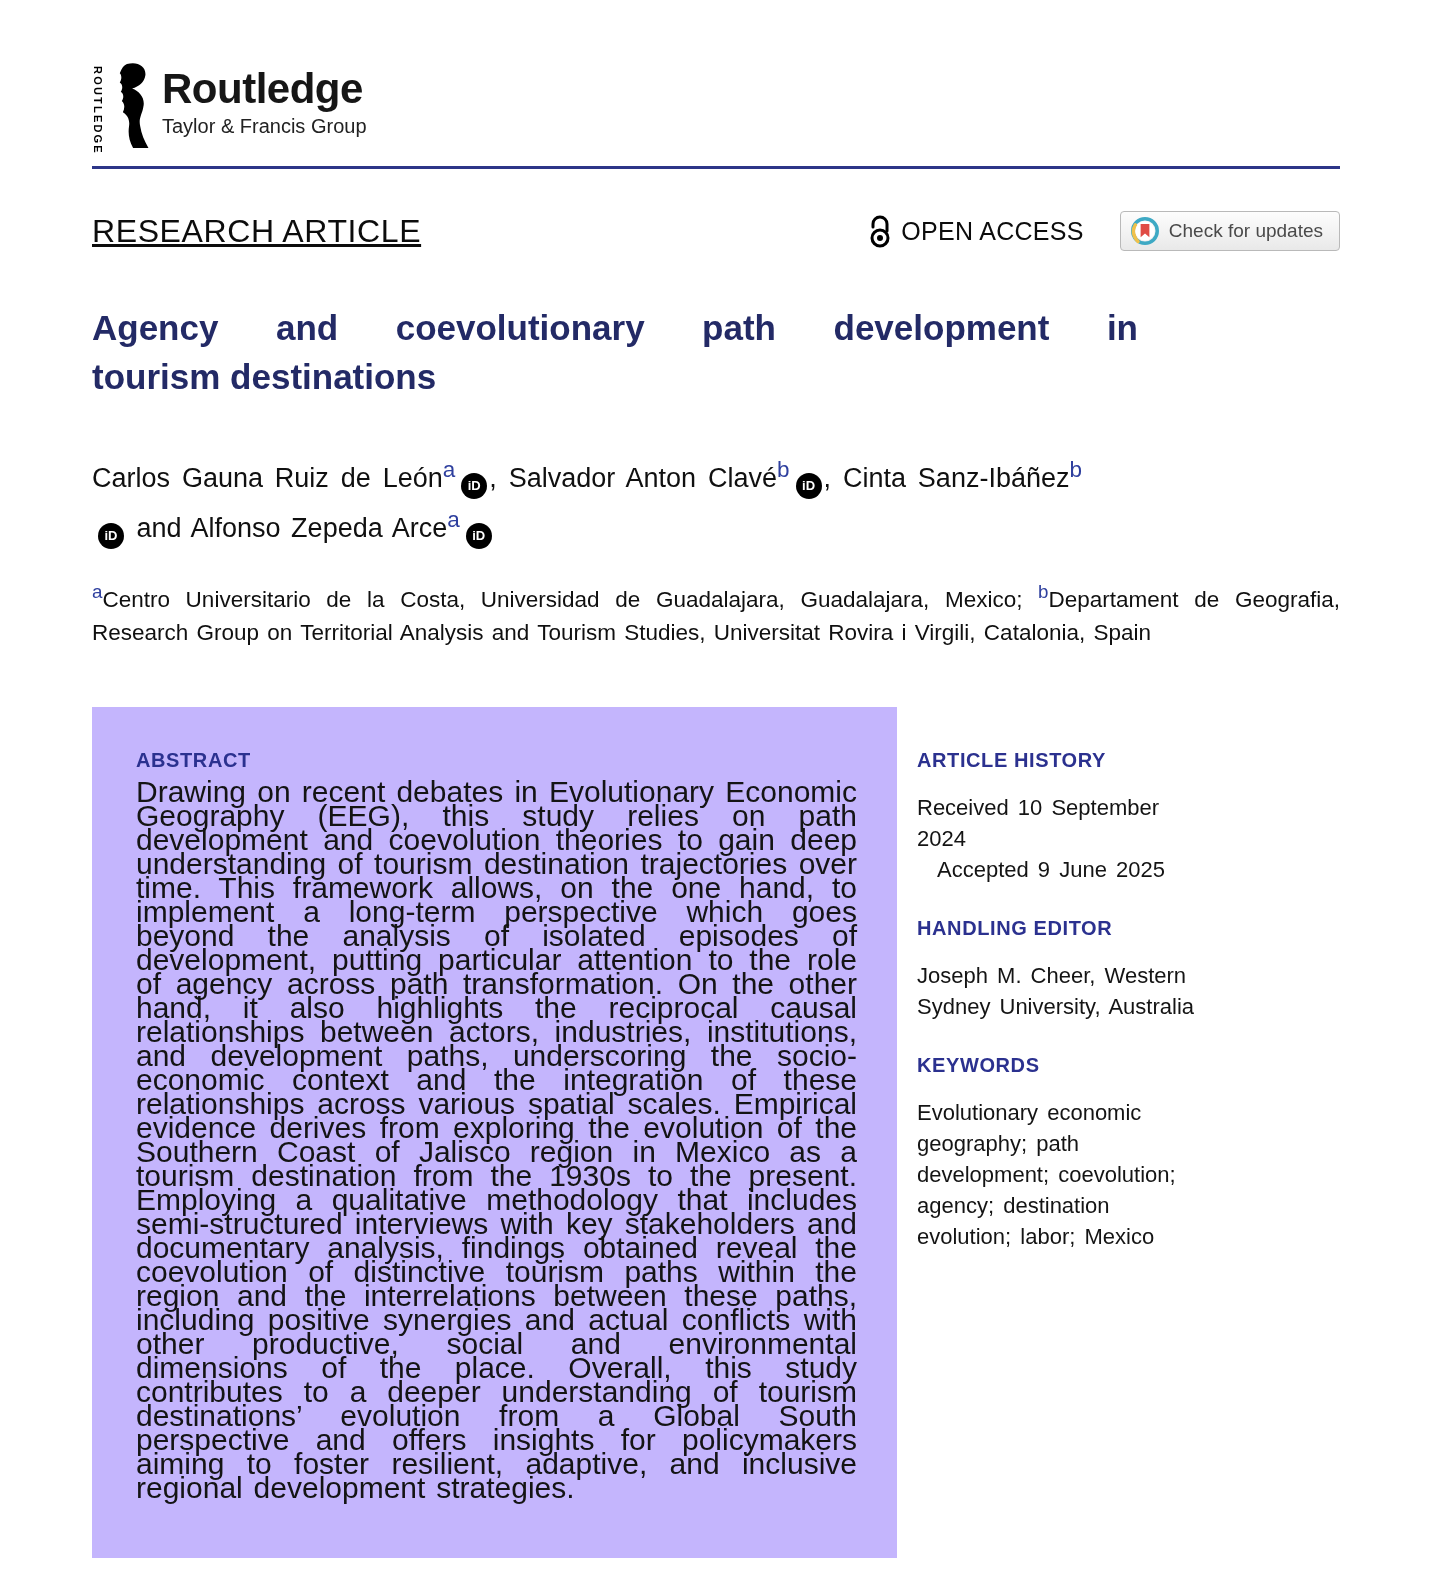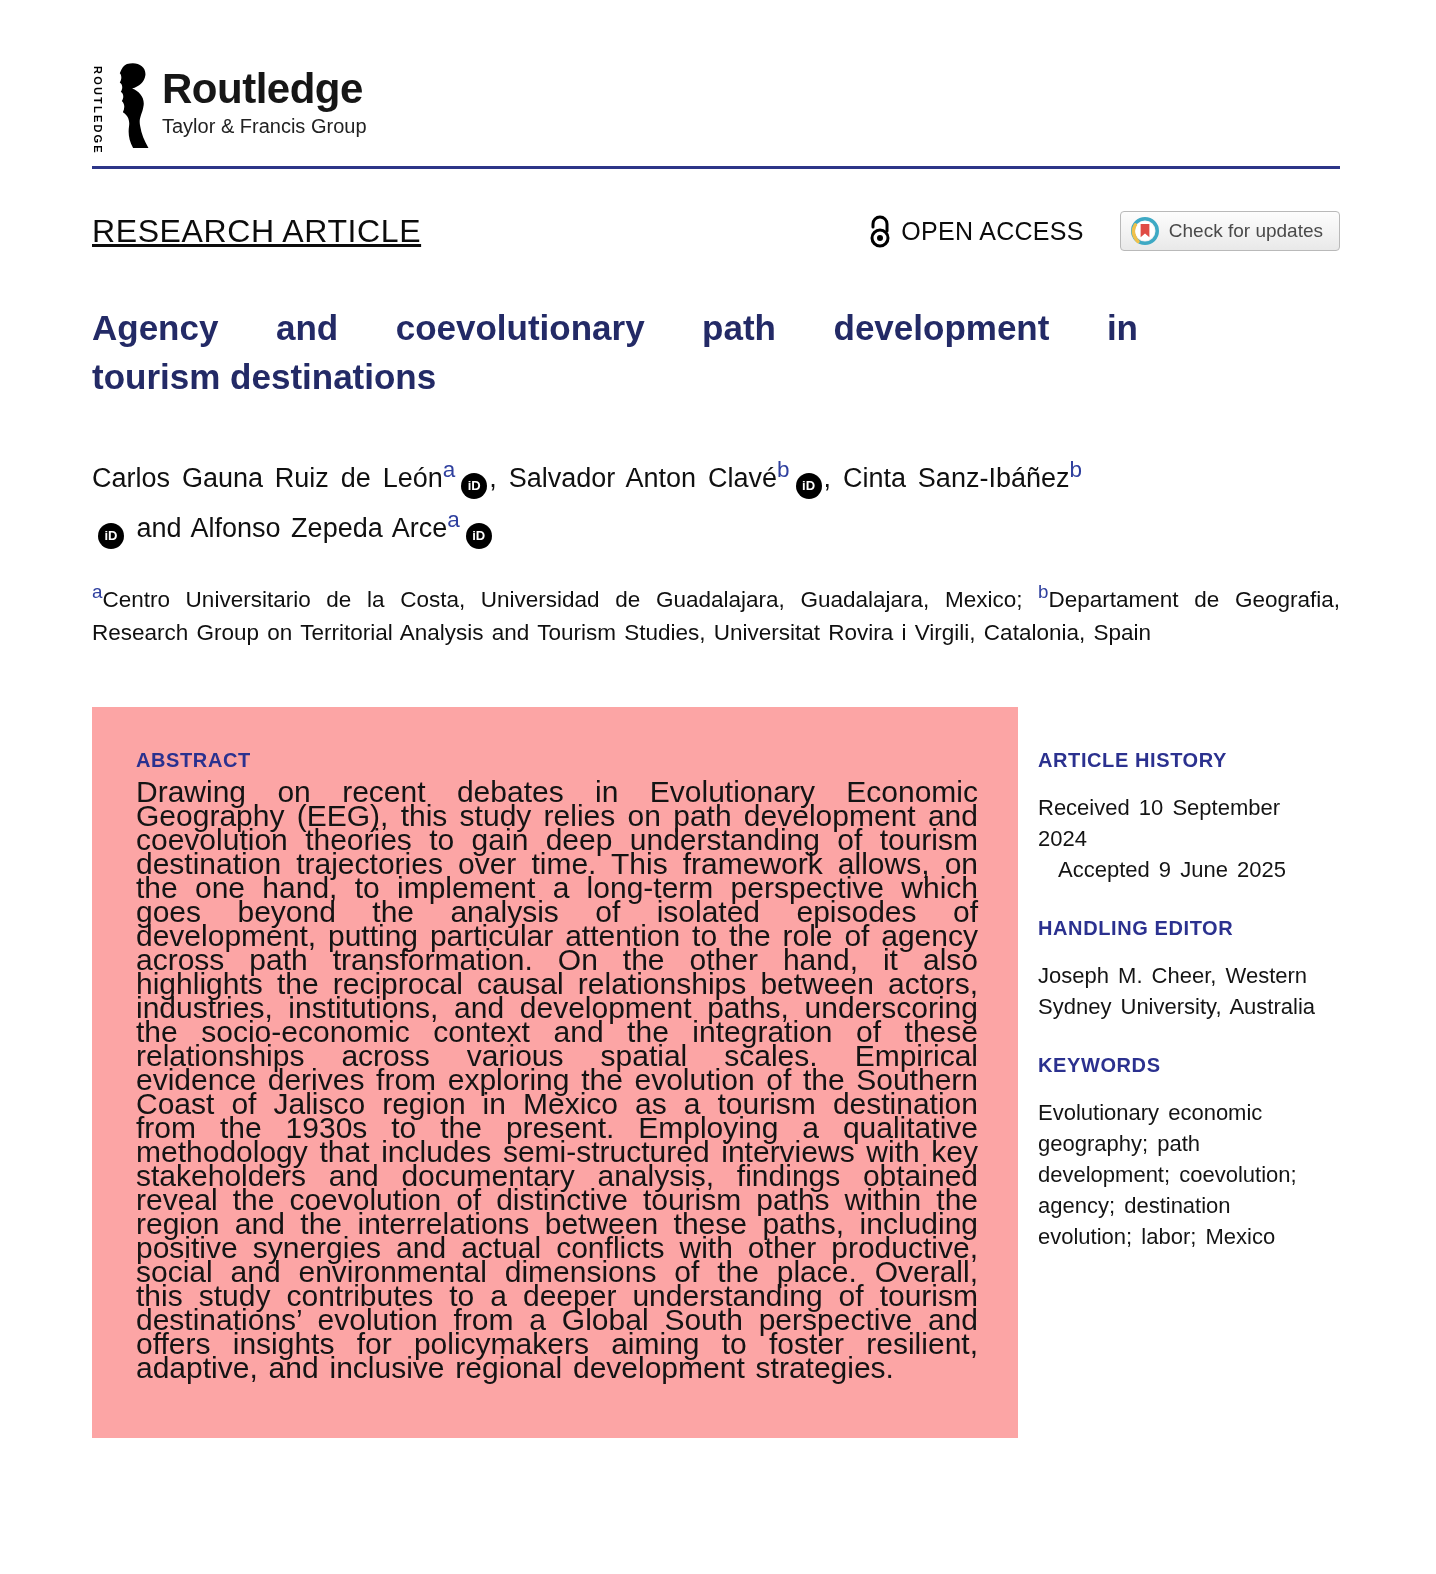--- a/index.html
+++ b/index.html
@@ -46,21 +46,21 @@
   .authors sup, .affils sup { color:#2e3f9e; }
   .orcid-badge {
     display:inline-flex; align-items:center; justify-content:center;
     width:26px; height:26px; border-radius:50%; background:#000000; color:#fff;
     font-size:13px; font-weight:700; vertical-align:-3px; margin:0 2px 0 6px;
     letter-spacing:0; word-spacing:0; cursor:pointer;
   }
   .affils { margin-top:26px; font-size:22.5px; line-height:33px; text-align:justify; color:#101010; word-spacing:2px; }
   
   .main-row { display:flex; margin-top:58px; }
-  .abstract-box { width:926px; background:#fca5a5; padding:42px 40px 58px 44px; }
+  .abstract-box { width:805px; background:#c4b5fd; padding:42px 40px 58px 44px; }
   .section-heading { font-size:20px; font-weight:700; letter-spacing:.6px; color:#2b318f; }
   .abstract-text { margin-top:8px; font-size:30px; line-height:24px; text-align:justify; word-spacing:2.5px; color:#141414; }
   .sidebar { width:302px; margin-left:20px; padding-top:42px; }
   .sidebar-section { margin-bottom:32px; width:288px; }
   .sidebar-text { margin-top:20px; font-size:22px; line-height:31px; color:#141414; word-spacing:3px; }
 </style>
 </head>
 <body>
 
 <div class="page">

